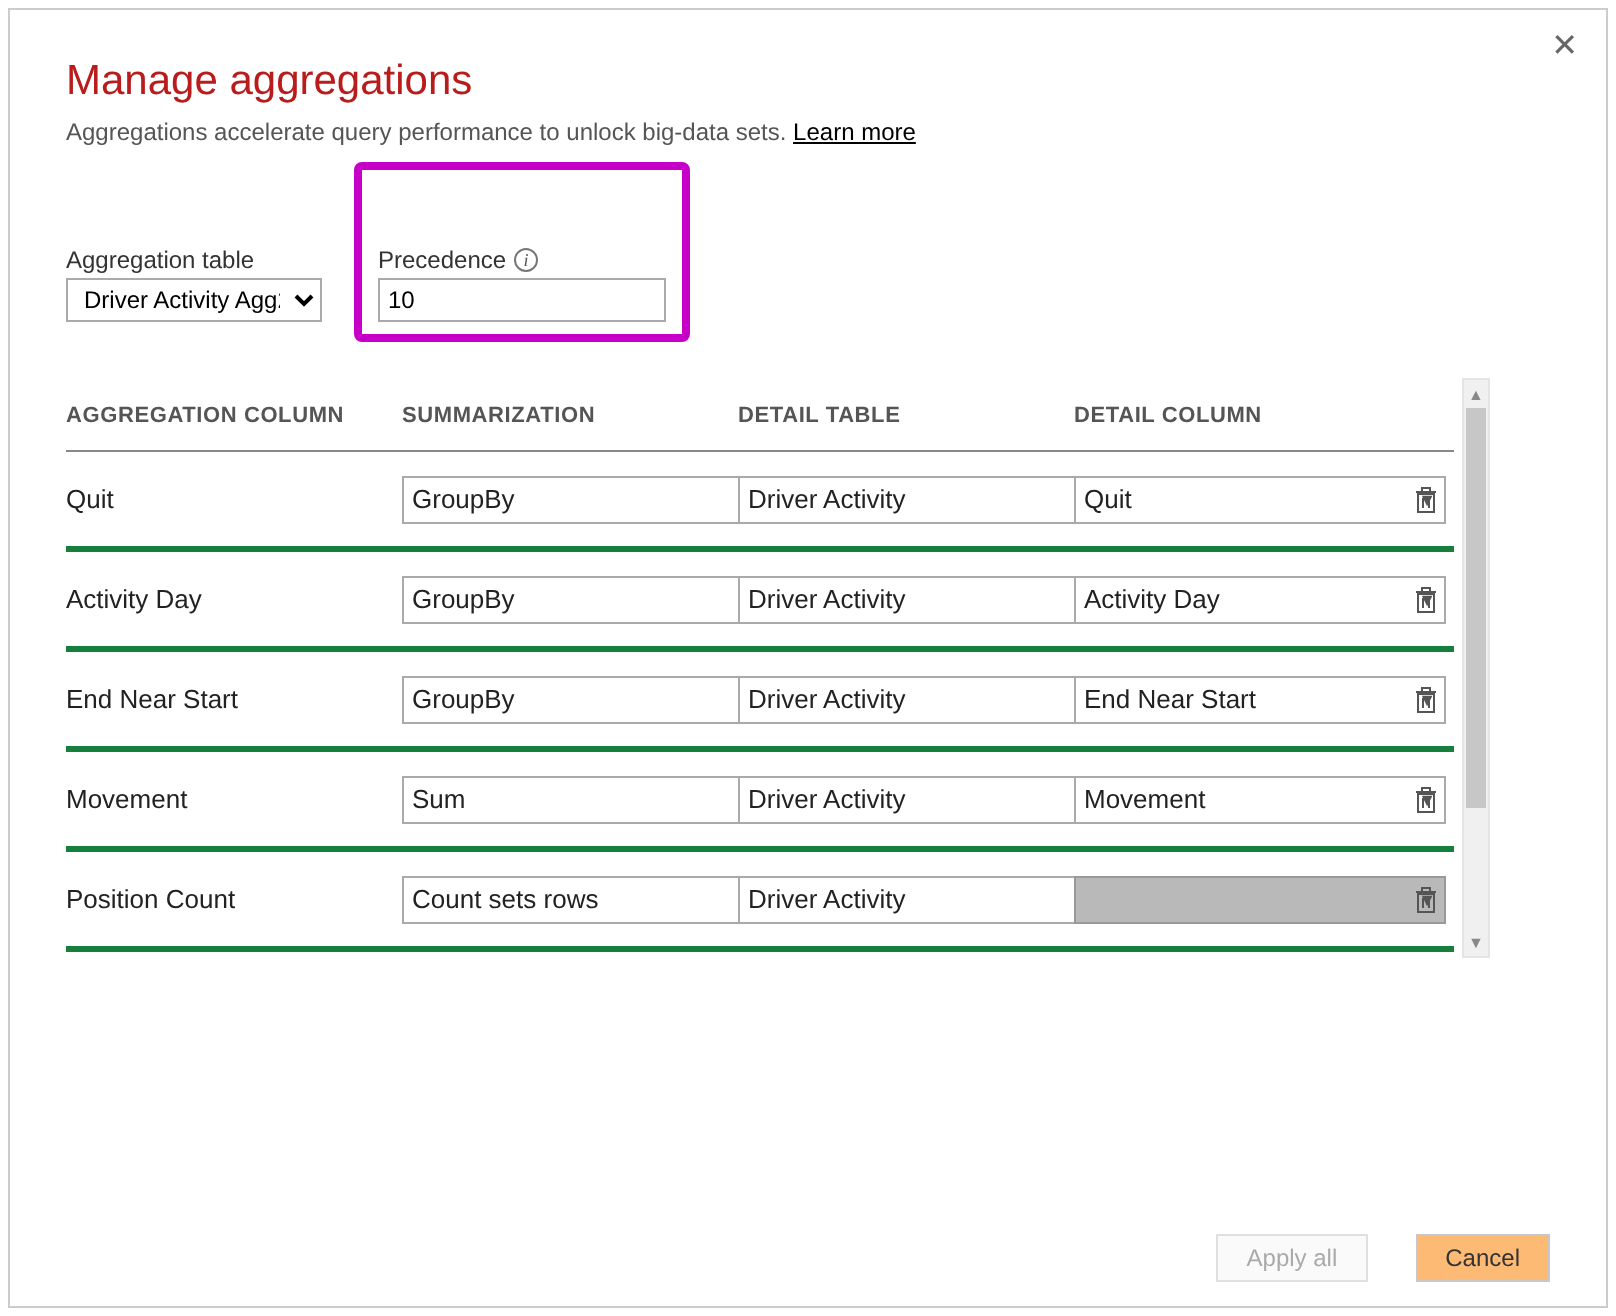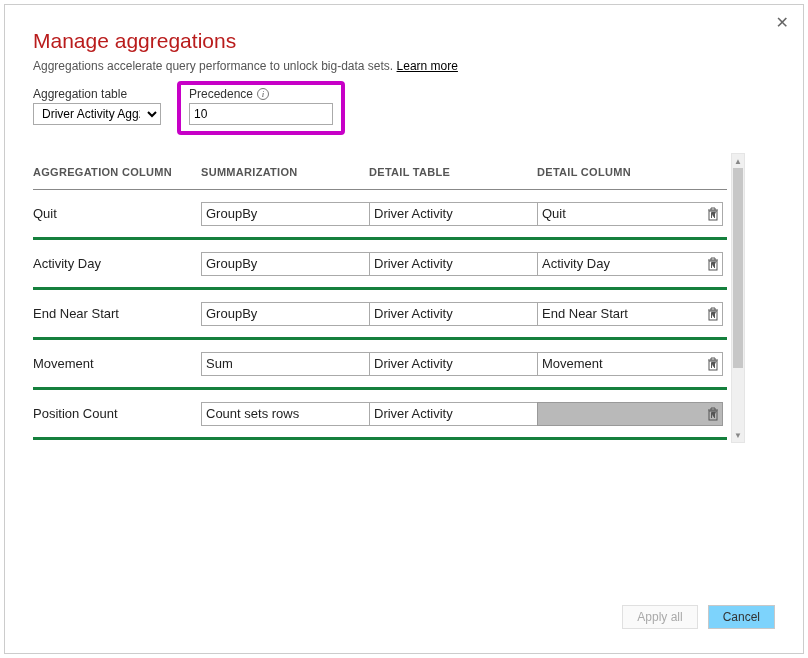--- a/index.html
+++ b/index.html
@@ -52,20 +52,21 @@
     align-items: flex-start;
   }
   .form-group { display: flex; flex-direction: column; }
   .form-label {
     font-size: 12px;
     color: #333;
     margin-bottom: 2px;
     display: flex;
     align-items: center;
     gap: 4px;
+    margin-top: 36px;
   }
   .info-icon {
     display: inline-flex;
     width: 12px;
     height: 12px;
     border: 1px solid #777;
     border-radius: 50%;
     font-size: 9px;
     align-items: center;
     justify-content: center;
@@ -168,31 +169,31 @@
   .scroll-arrow.down { bottom: 0; }
   .scroll-thumb {
     position: absolute;
     top: 14px;
     left: 1px; right: 1px;
     height: 200px;
     background: #c7c7c7;
   }
   .footer {
     position: absolute;
-    bottom: 24px;
+    bottom: 12px;
     right: 28px;
     display: flex;
-    gap: 10px;
+    gap: 24px;
   }
   .btn {
     height: 24px;
     padding: 0 14px;
     font-size: 12px;
     border: 1px solid #c8c8c8;
-    background: #7dd3fc;
+    background: #fdba74;
     cursor: pointer;
     display: flex;
     align-items: center;
   }
   .btn.disabled {
     color: #aaa;
     background: #fafafa;
     border-color: #e0e0e0;
     cursor: default;
   }

